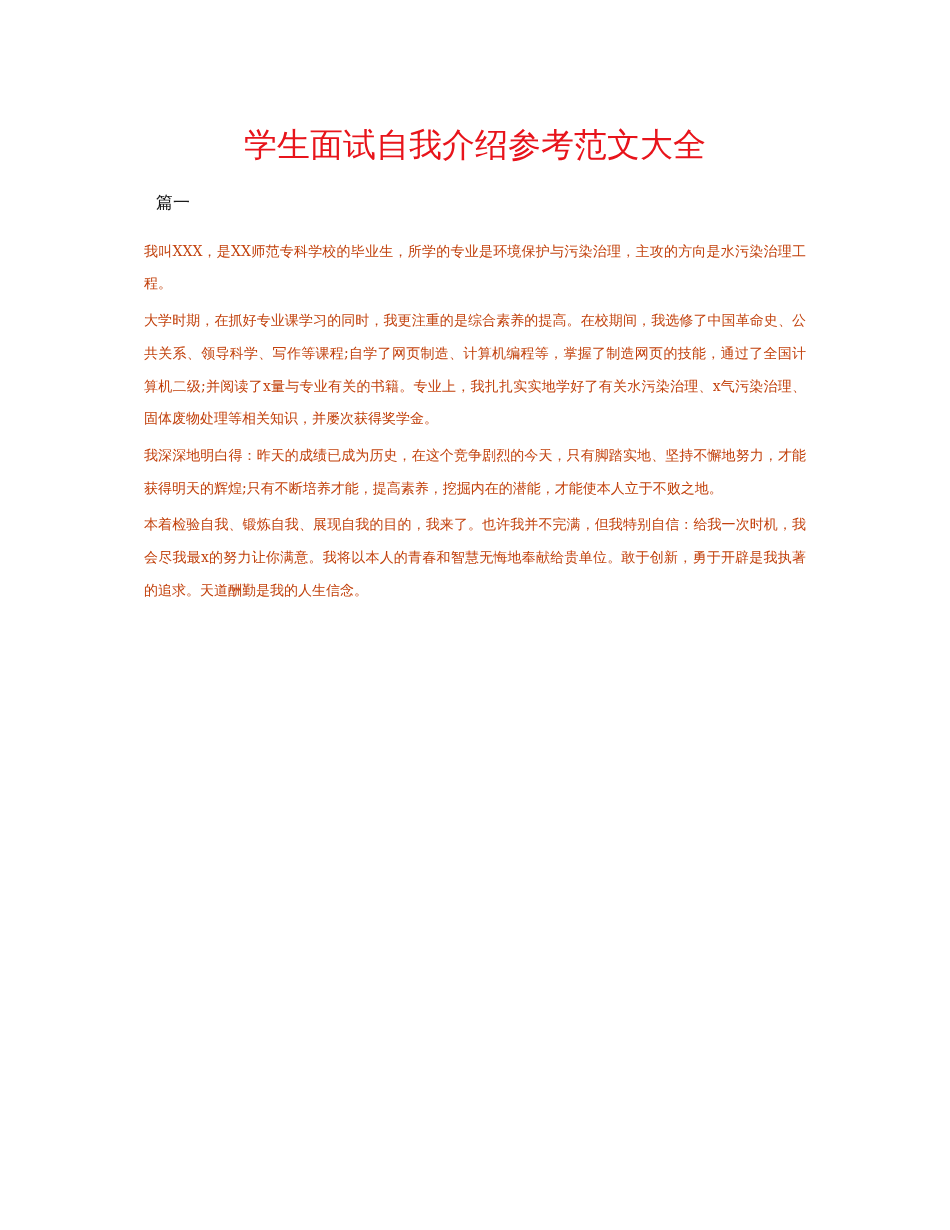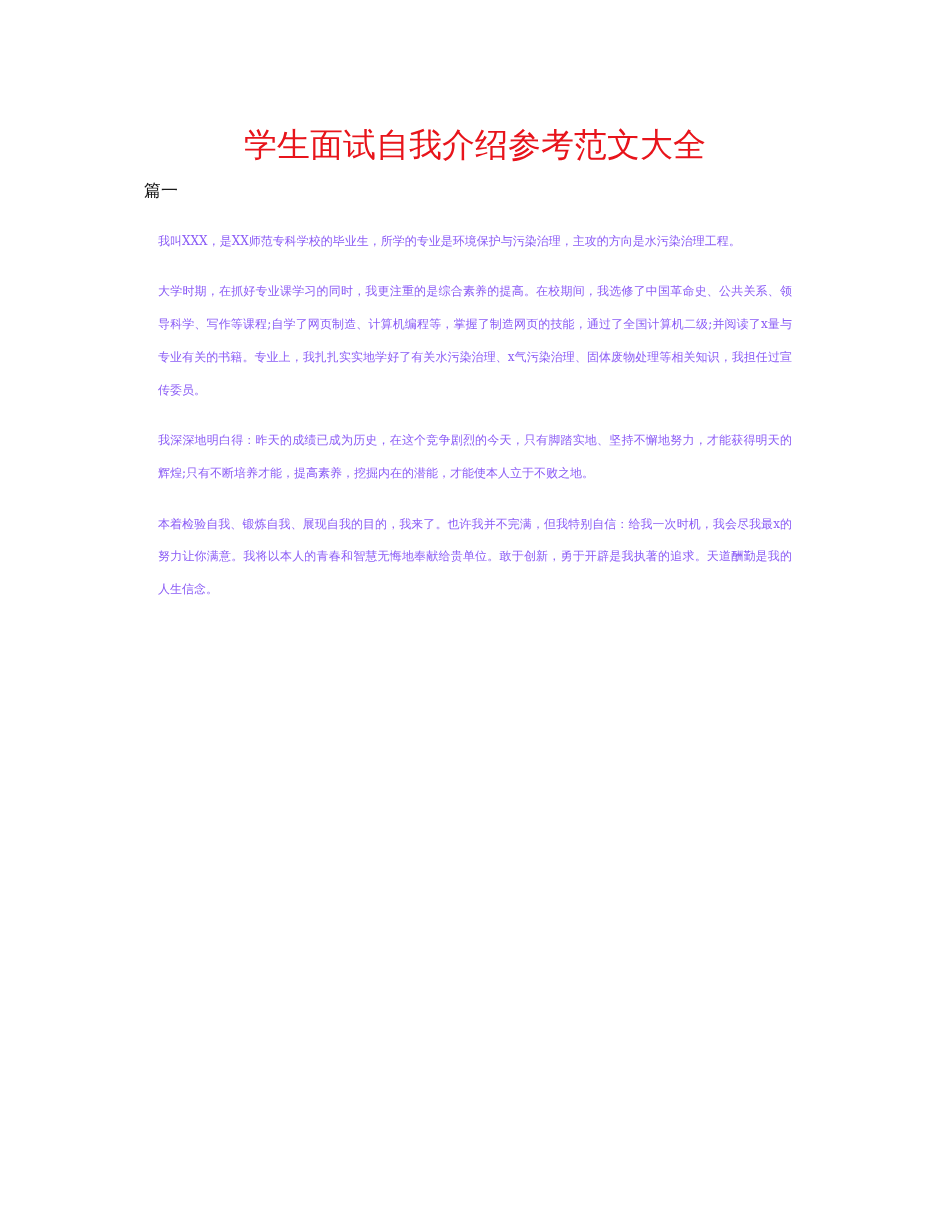--- a/index.html
+++ b/index.html
@@ -25,42 +25,42 @@
       font-family: Liberation Serif, serif;
       font-size: 33px;
       line-height: 50px;
       height: 50px;
       margin: 0 0 1px 0;
       letter-spacing: 0px;
       font-weight: normal;
     }
     .para {
       font-family: "DejaVu Serif", "Liberation Serif", serif;
-      font-size: 12px;
-      color: #8b5cf6;
+      font-size: 14px;
+      color: #c2410c;
       line-height: 32.7px;
-      margin: 18px;
+      margin: 4px;
       text-align: justify;
       text-justify: inter-character;
     }
     .section-head {
       font-family: "DejaVu Serif", "Liberation Serif", serif;
       font-size: 17px;
       color: #1a1a1a;
       line-height: 32.7px;
-      margin: 4px;
+      margin: 16px;
     }
   </style>
 </head>
 <body>
 
 <div class="page">
   <h1 class="doc-title">学生面试自我介绍参考范文大全</h1>
 
   <div>
     <p class="section-head">篇一</p>
     <p class="para">我叫XXX，是XX师范专科学校的毕业生，所学的专业是环境保护与污染治理，主攻的方向是水污染治理工程。</p>
-    <p class="para">大学时期，在抓好专业课学习的同时，我更注重的是综合素养的提高。在校期间，我选修了中国革命史、公共关系、领导科学、写作等课程;自学了网页制造、计算机编程等，掌握了制造网页的技能，通过了全国计算机二级;并阅读了x量与专业有关的书籍。专业上，我扎扎实实地学好了有关水污染治理、x气污染治理、固体废物处理等相关知识，我担任过宣传委员。</p>
+    <p class="para">大学时期，在抓好专业课学习的同时，我更注重的是综合素养的提高。在校期间，我选修了中国革命史、公共关系、领导科学、写作等课程;自学了网页制造、计算机编程等，掌握了制造网页的技能，通过了全国计算机二级;并阅读了x量与专业有关的书籍。专业上，我扎扎实实地学好了有关水污染治理、x气污染治理、固体废物处理等相关知识，并屡次获得奖学金。</p>
     <p class="para">我深深地明白得：昨天的成绩已成为历史，在这个竞争剧烈的今天，只有脚踏实地、坚持不懈地努力，才能获得明天的辉煌;只有不断培养才能，提高素养，挖掘内在的潜能，才能使本人立于不败之地。</p>
     <p class="para">本着检验自我、锻炼自我、展现自我的目的，我来了。也许我并不完满，但我特别自信：给我一次时机，我会尽我最x的努力让你满意。我将以本人的青春和智慧无悔地奉献给贵单位。敢于创新，勇于开辟是我执著的追求。天道酬勤是我的人生信念。</p>
   </div>
 
 </div>
 
 </body></html>

